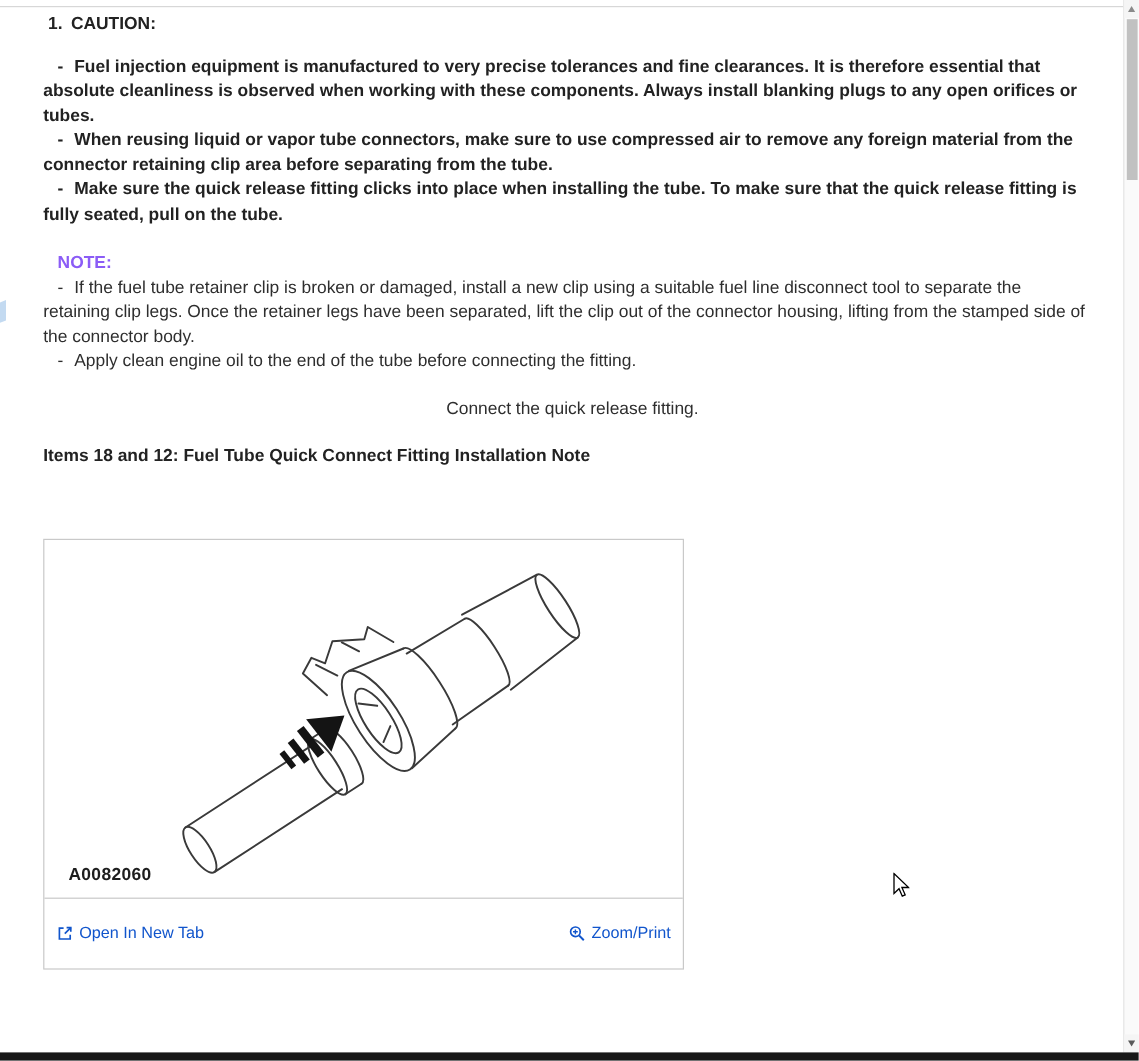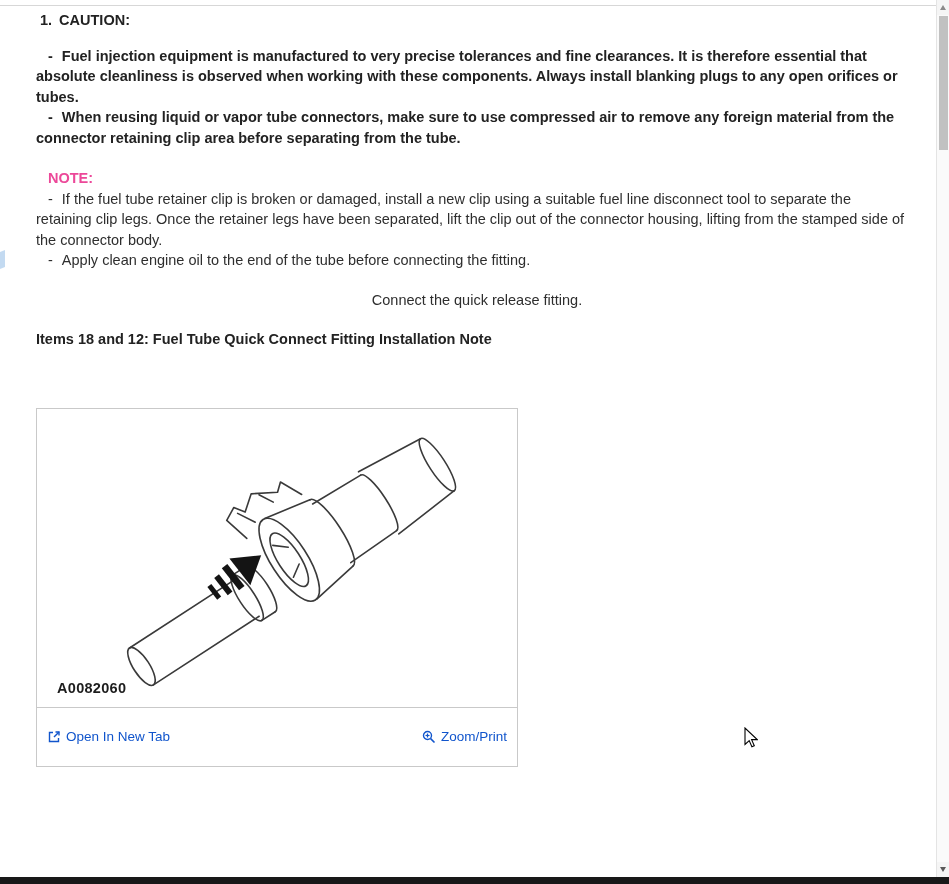--- a/index.html
+++ b/index.html
@@ -17,25 +17,25 @@
   .content {
     position: absolute; left: 36px; top: 10px; width: 870px;
     font-size: 14.5px; line-height: 20.5px; color: #2e2e2e;
   }
   .bold { font-weight: bold; color: #222; }
   .lead { text-indent: 4px; font-weight: bold; color: #222; margin-bottom: 15px; }
   .num { margin-right: 7px; }
   .lbl { margin-right: 6px; }
   .bullet { text-indent: 12px; }
   .dash { padding-right: 9px; }
-  .note-label { text-indent: 12px; font-weight: bold; color: #ec4899; margin-top: 20px; }
+  .note-label { text-indent: 12px; font-weight: bold; color: #8b5cf6; margin-top: 20px; }
   .instruction { text-indent: 12px; margin-top: 19px; text-align: center; }
   .heading { font-weight: bold; color: #222; margin-top: 19px; }
   .figure-box {
-    margin-top: 58px; width: 482px;
+    margin-top: 58px; width: 534px;
     border: 1px solid #c9c9c9; background: #fff;
   }
   .draw-area { position: relative; height: 298px; }
   .draw-area svg.fig { position: absolute; left: 0; top: 0; width: 100%; height: 100%; }
   .fig-label {
     position: absolute; left: 20px; bottom: 8px;
     font-size: 14.5px; font-weight: bold; color: #1d1d1d; letter-spacing: .3px;
   }
   .fig-footer {
     border-top: 1px solid #c9c9c9;
@@ -87,20 +87,21 @@
 
 <div class="top-line"></div>
 <div class="edge-artifact"></div>
 
 <div class="content">
 
   <p class="lead"><span class="num">1.</span><span>CAUTION:</span></p>
 
   <p class="bullet bold"><span class="dash">-</span><span>Fuel injection equipment is manufactured to very precise tolerances and fine clearances. It is therefore essential that absolute cleanliness is observed when working with these components. Always install blanking plugs to any open orifices or tubes.</span></p>
   <p class="bullet bold"><span class="dash">-</span><span>When reusing liquid or vapor tube connectors, make sure to use compressed air to remove any foreign material from the connector retaining clip area before separating from the tube.</span></p>
+  <p class="bullet bold"><span class="dash">-</span><span>Make sure the quick release fitting clicks into place when installing the tube. To make sure that the quick release fitting is fully seated, pull on the tube.</span></p>
 
   <p class="note-label">NOTE:</p>
 
   <p class="bullet"><span class="dash">-</span><span>If the fuel tube retainer clip is broken or damaged, install a new clip using a suitable fuel line disconnect tool to separate the retaining clip legs. Once the retainer legs have been separated, lift the clip out of the connector housing, lifting from the stamped side of the connector body.</span></p>
   <p class="bullet"><span class="dash">-</span><span>Apply clean engine oil to the end of the tube before connecting the fitting.</span></p>
 
   <p class="instruction">Connect the quick release fitting.</p>
 
   <p class="heading">Items 18 and 12: Fuel Tube Quick Connect Fitting Installation Note</p>
 

